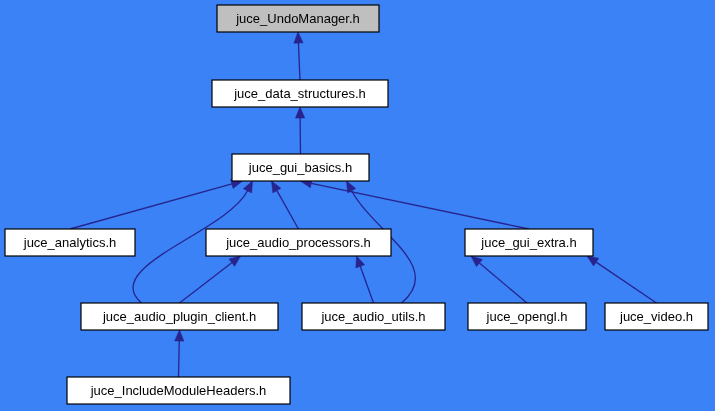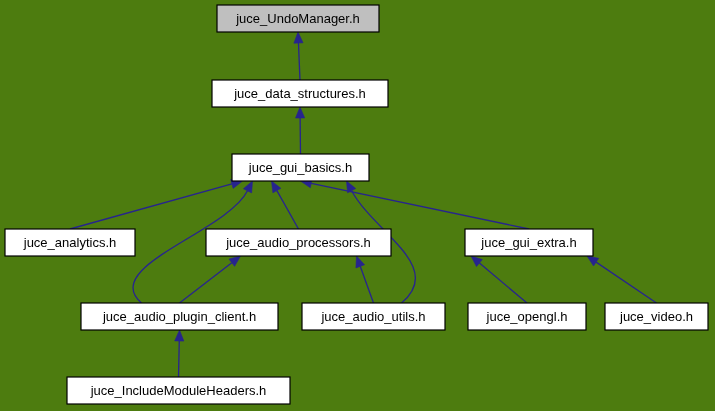--- a/index.html
+++ b/index.html
@@ -7,21 +7,21 @@
     padding: 0;
     background: #ffffff;
   }
   body {
     font-family: "Liberation Sans", sans-serif;
   }
   #graph-root {
     position: relative;
     width: 715px;
     height: 411px;
-    background: #4d7c0f;
+    background: #3b82f6;
     overflow: hidden;
     text-decoration: underline;
   }
   svg#graph-svg {
     position: absolute;
     left: 0;
     top: 0;
     width: 715px;
     height: 411px;
     display: block;

